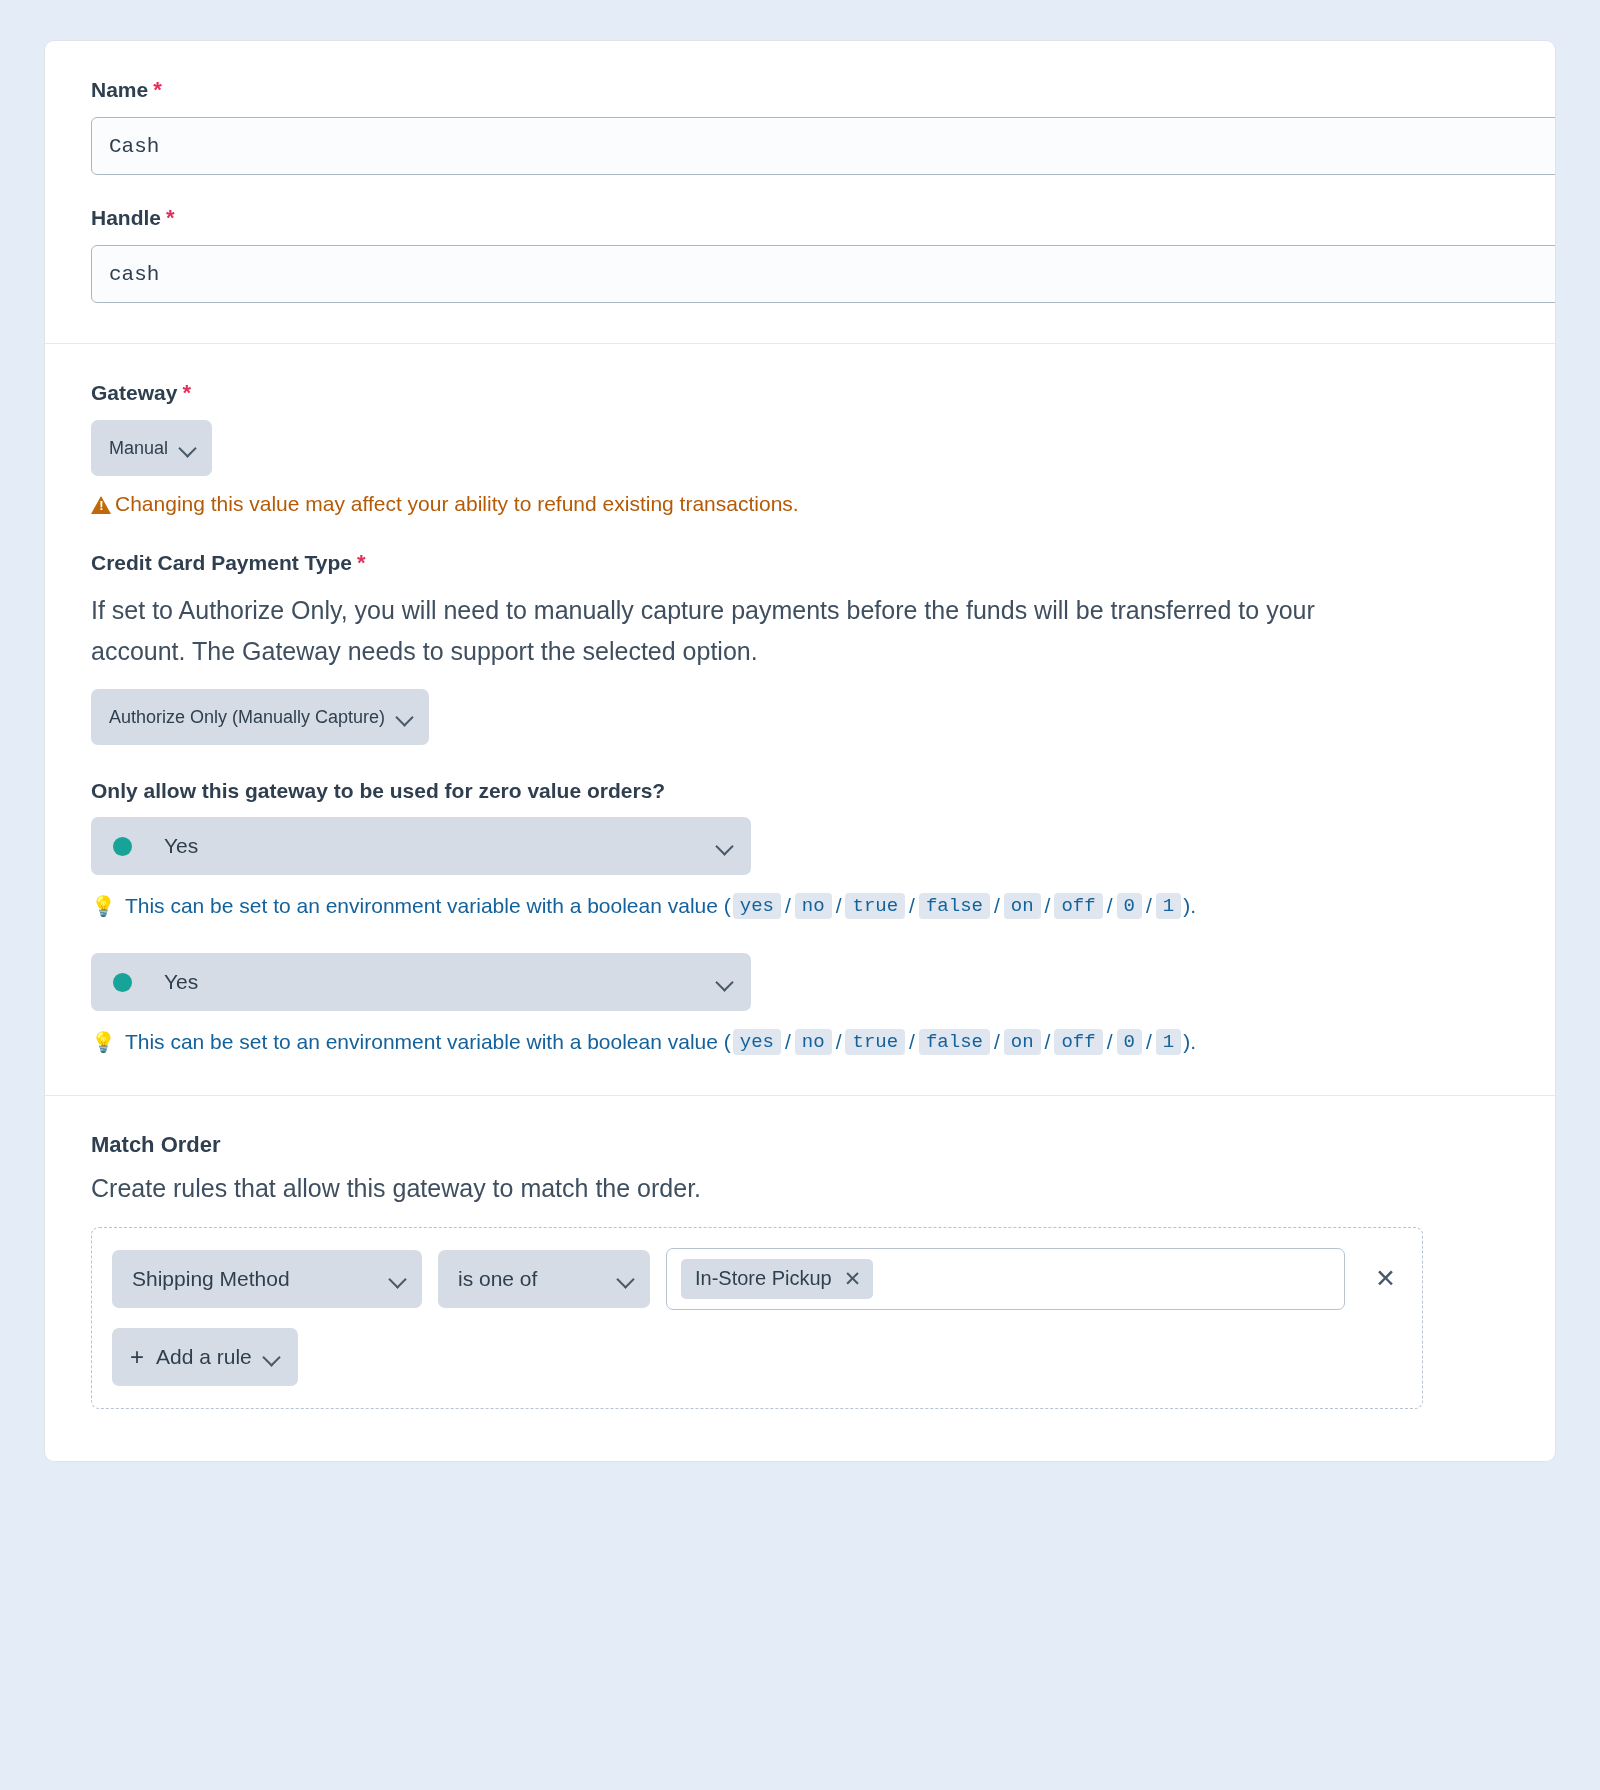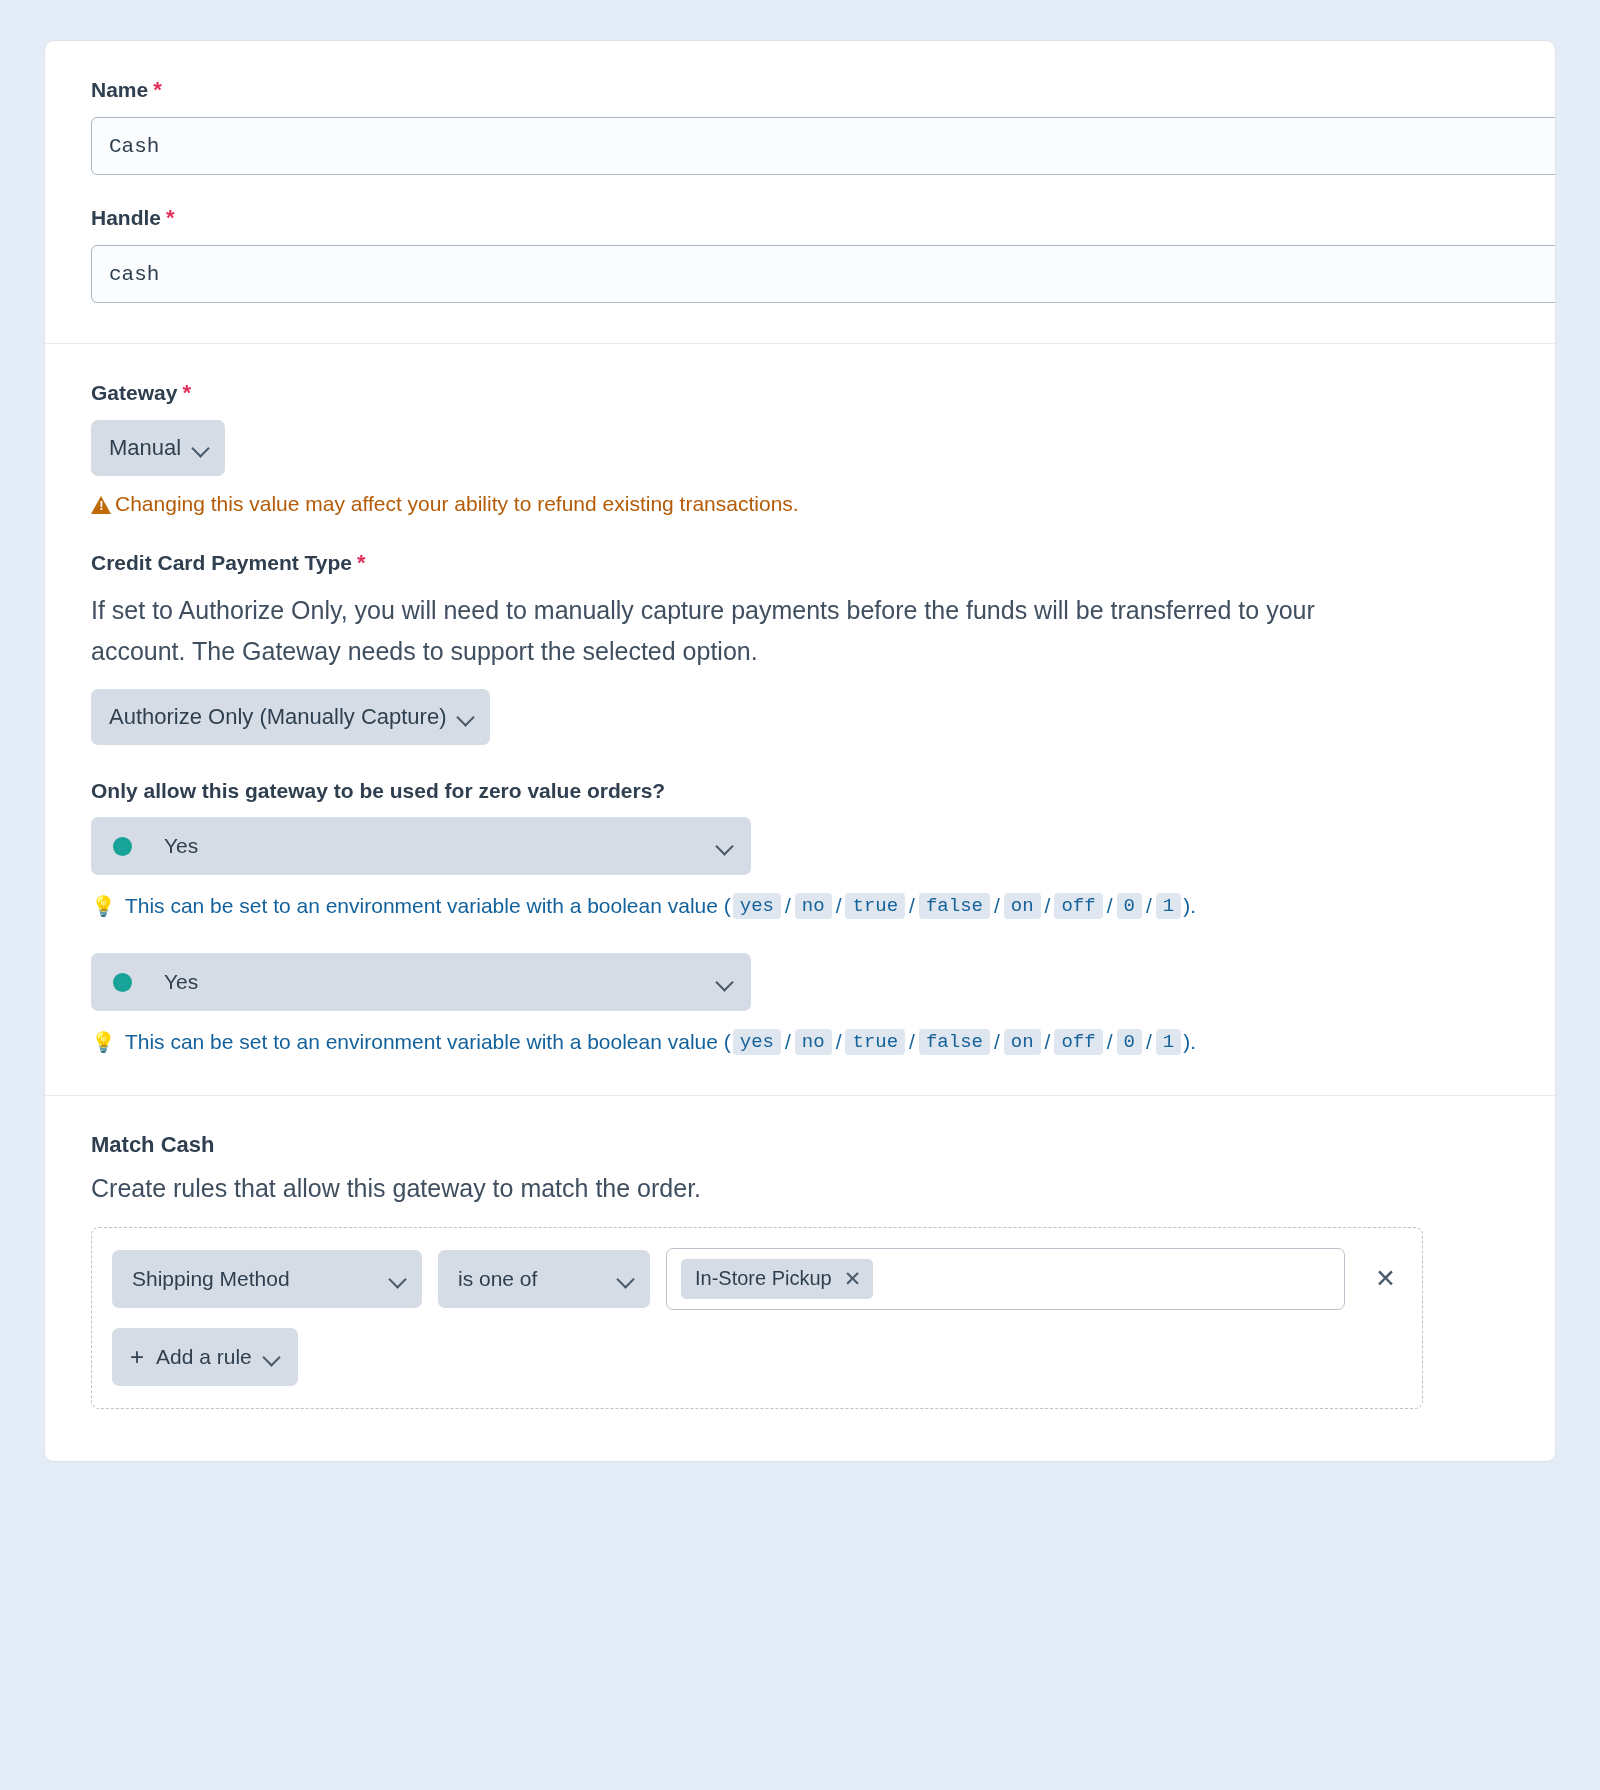--- a/index.html
+++ b/index.html
@@ -62,21 +62,21 @@
   
   .pill-select {
     display: inline-flex;
     align-items: center;
     gap: 12px;
     background: #d6dce5;
     border: none;
     border-radius: 7px;
     height: 56px;
     padding: 0 16px 0 18px;
-    font-size: 22px;
+    font-size: 18px;
     color: #2f3f4f;
     cursor: pointer;
     font-family: "Liberation Sans", sans-serif;
   }
   .chev {
     display: inline-block;
     width: 16px; height: 16px;
     position: relative;
     flex: none;
   }
@@ -358,21 +358,21 @@
             <span class="sep">/</span>
             <span class="code">0</span>
             <span class="sep">/</span>
             <span class="code">1</span>
           <span>).</span>
         </div>
       </div>
     </div>
 
     <div class="section last">
-      <h2 class="section-title">Match Cash</h2>
+      <h2 class="section-title">Match Order</h2>
       <p class="help-text">Create rules that allow this gateway to match the order.</p>
 
       <div class="rule-area">
         <div class="rule-row">
           <div class="rule-select w1">
             <span>Shipping Method</span>
             <span class="chev"></span>
           </div>
           <div class="rule-select w2">
             <span>is one of</span>

